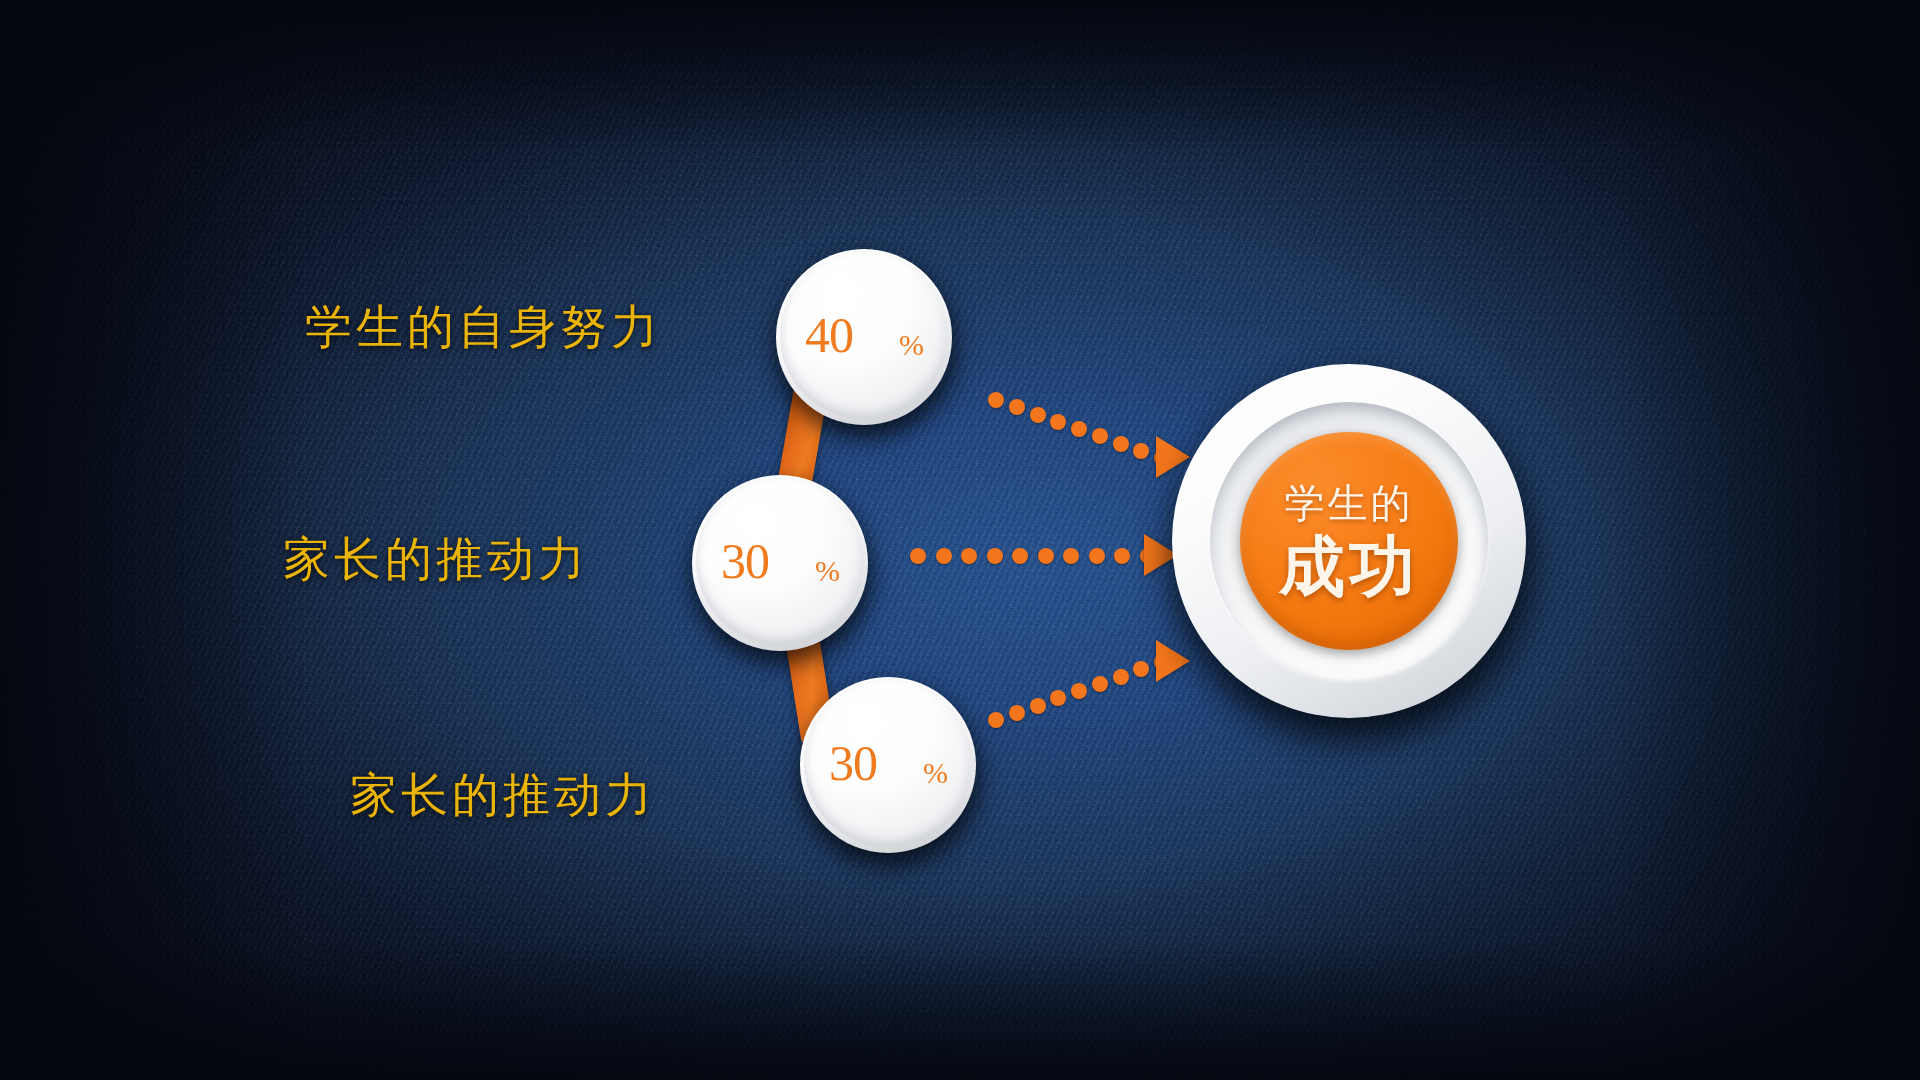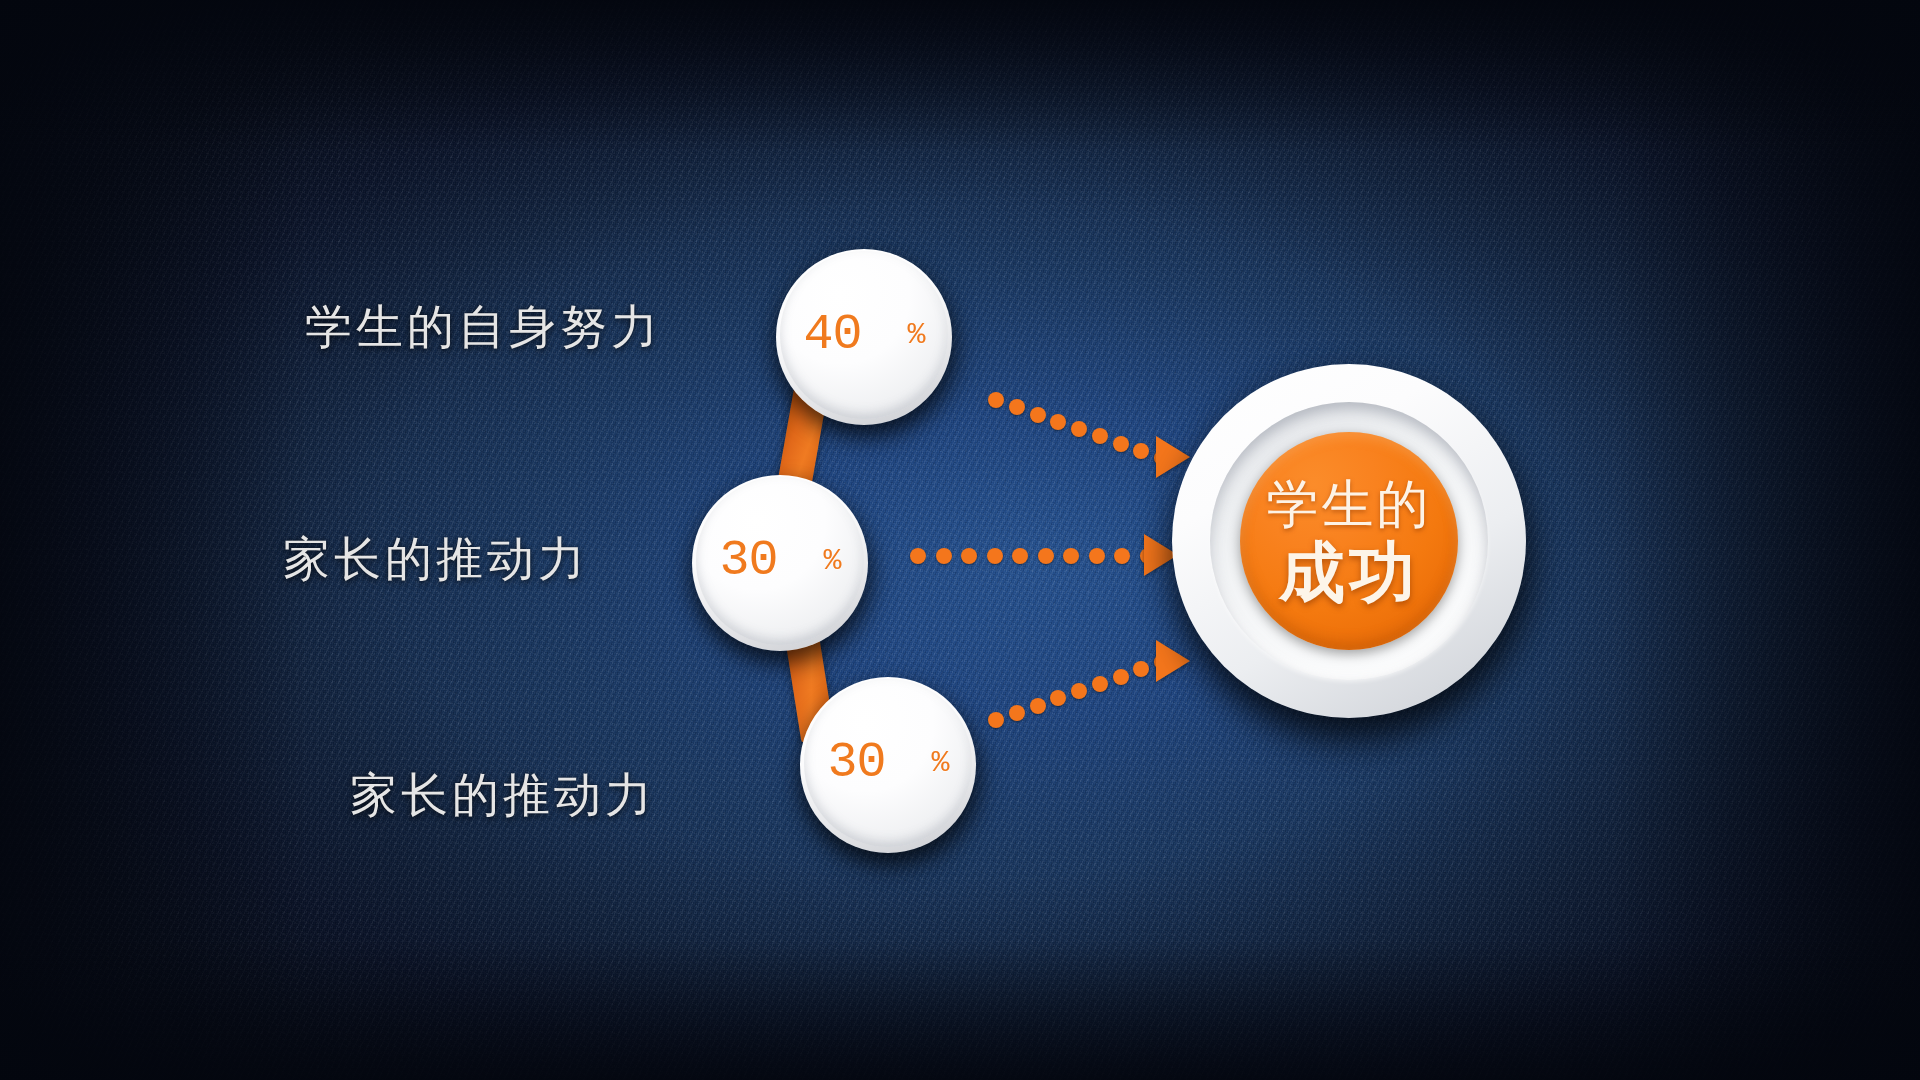--- a/index.html
+++ b/index.html
@@ -63,21 +63,21 @@
     background:
       linear-gradient(to bottom, rgba(3,6,14,.92) 0%, rgba(3,6,14,0) 14%),
       linear-gradient(to top,    rgba(3,6,14,.88) 0%, rgba(3,6,14,0) 13%),
       linear-gradient(to right,  rgba(3,6,14,.85) 0%, rgba(3,6,14,0) 16%),
       linear-gradient(to left,   rgba(3,6,14,.85) 0%, rgba(3,6,14,0) 16%);
   }
 
   
   .label{
     position:absolute;
-    color:#e5e5e5;
+    color:#eab308;
     font-family:"Liberation Serif","DejaVu Serif",serif;
     font-size:47px;
     letter-spacing:4px;
     white-space:nowrap;
     text-shadow:0 2px 7px rgba(0,0,0,.70), 0 0 2px rgba(0,0,0,.45);
     user-select:none;
   }
   #label-0{ left:305px; top:296px; }
   #label-1{ left:283px; top:528px; }
   #label-2{ left:350px; top:764px; }
@@ -114,26 +114,26 @@
     position:absolute; left:4px; top:2px; width:168px; height:168px;
     border-radius:50%;
     background:
       radial-gradient(circle at 36% 26%, #ffffff 0%, #fdfdfe 42%, #f0f1f3 72%, #dfe1e5 100%);
     box-shadow:
       inset 0 -5px 11px rgba(120,126,140,.28),
       inset 0 3px 6px rgba(255,255,255,.95);
     display:flex;align-items:center;justify-content:center;
   }
   .pct-text{
-    font-family:Liberation Mono, monospace;
+    font-family:Liberation Serif, serif;
     color:#f07a1e;
     font-size:50px;
     line-height:1;
     letter-spacing:-1px;
-    display:flex;align-items:center;
+    display:flex;align-items:flex-end;
     text-shadow:0 1px 1px rgba(255,255,255,.7);
     user-select:none;
     gap:45px;
   }
   .pct-text .sign{ font-size:30px; margin-left:1px; }
 
   
   .arrow{ position:absolute; }
   .arrow .dot{
     position:absolute;width:16px;height:16px;border-radius:50%;
@@ -184,23 +184,23 @@
     background:
       radial-gradient(circle at 34% 24%, #fb8c2a 0%, #f9821f 28%, #f4790f 58%, #e96c07 84%, #dd6205 100%);
     box-shadow:
       inset 0 5px 11px rgba(255,180,110,.42),
       inset 0 -7px 14px rgba(150,62,0,.32),
       0 4px 12px rgba(0,0,0,.35);
     display:flex;flex-direction:column;
     align-items:center;justify-content:center;
   }
   .tg-line1{
-    font-family:Liberation Sans, sans-serif;
+    font-family:Liberation Serif, serif;
     color:#fdf3e6;
-    font-size:52px;line-height:1;
+    font-size:40px;line-height:1;
     letter-spacing:3px;
     text-shadow:0 2px 4px rgba(140,55,0,.55);
     user-select:none;
   }
   .tg-line2{
     font-family:"Liberation Sans","DejaVu Sans",sans-serif;
     color:#fdf5e9;
     font-size:66px;line-height:1;
     font-weight:bold;
     letter-spacing:4px;

